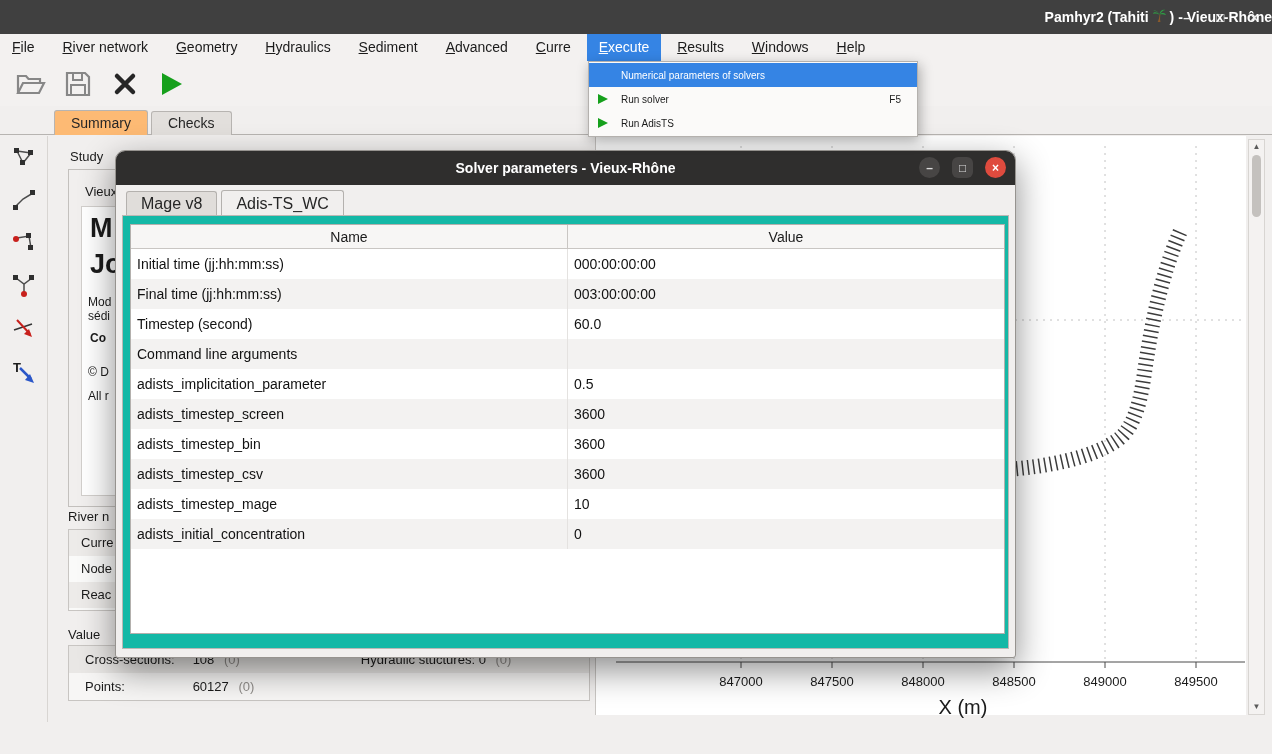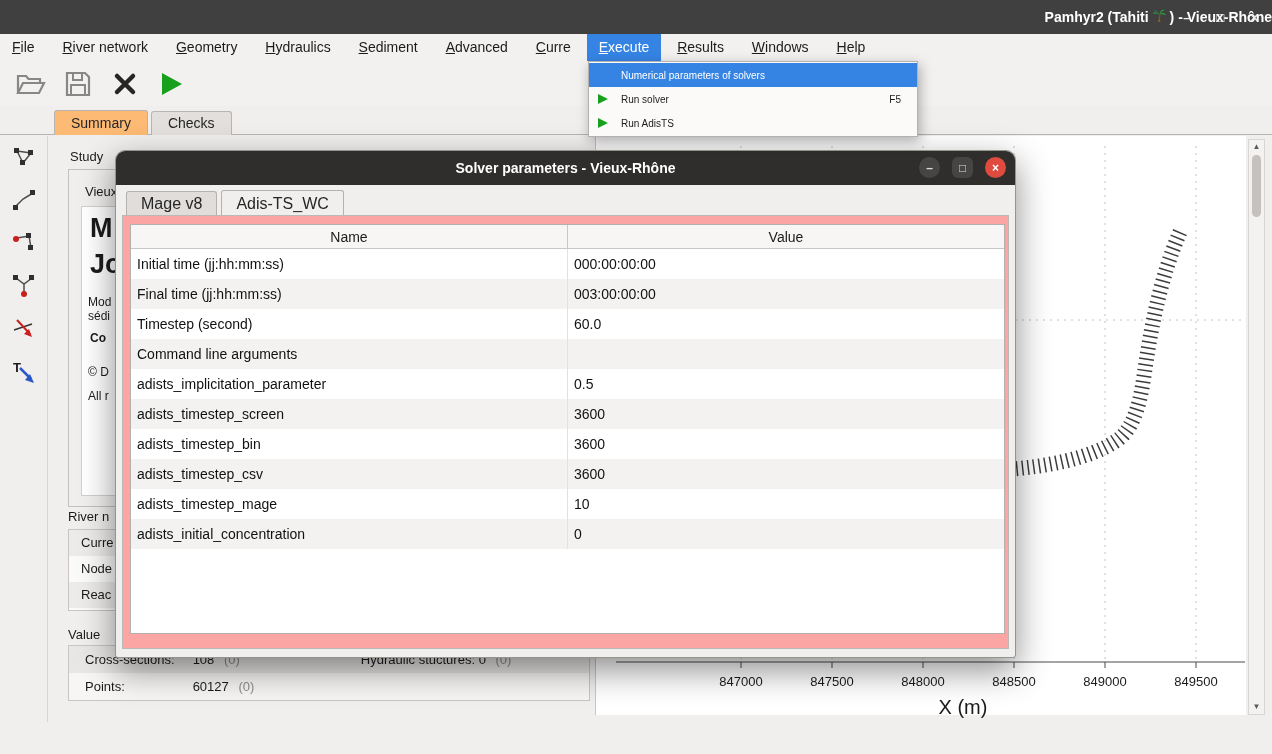--- a/index.html
+++ b/index.html
@@ -95,21 +95,21 @@
   .dlg-btn { width:21px; height:21px; border-radius:50%; background:#474544; color:#d9d9d9;
              display:flex; align-items:center; justify-content:center; font-size:12px; line-height:1; }
   .dlg-btn.max { border-radius:6px; }
   .dlg-btn.close { background:#df4b3e; color:#fff; }
   .dlg-tabs { position:absolute; left:10px; top:39px; display:flex; z-index:3; }
   .dlg-tab { padding:0 14px; line-height:23px; height:24px; margin-top:1px; font-size:16px;
              background:#e0ddda; border:1px solid #b4b1ae; border-bottom:none;
              border-radius:3px 3px 0 0; margin-right:4px; color:#262626; }
   .dlg-tab.active { background:#f1efee; height:25px; margin-top:0; line-height:25px; }
   .dlg-pane { position:absolute; left:6px; right:6px; top:64px; bottom:8px;
-              border:1px solid #bbb8b5; background:#fca5a5; }
+              border:1px solid #bbb8b5; background:#14b8a6; }
   .tbl { position:absolute; left:7px; top:8px; width:875px; height:410px; background:#ffffff;
          border:1px solid #b3b0ad; overflow:hidden; }
   .tbl-header { display:flex; height:24px; background:#f7f6f5; border-bottom:1px solid #c9c6c3; font-size:14px; }
   .tbl-h { flex:0 0 437px; display:flex; align-items:center; justify-content:center;
            border-right:1px solid #c9c6c3; color:#1b1b1b; }
   .tbl-h.val { flex:1 1 auto; border-right:none; }
   .tbl-row { display:flex; height:30px; font-size:14px; color:#111; }
   .tbl-row.odd { background:#f3f2f1; }
   .tbl-c { flex:0 0 437px; padding-left:6px; display:flex; align-items:center;
            border-right:1px solid #e4e2e0; overflow:hidden; white-space:nowrap; }

